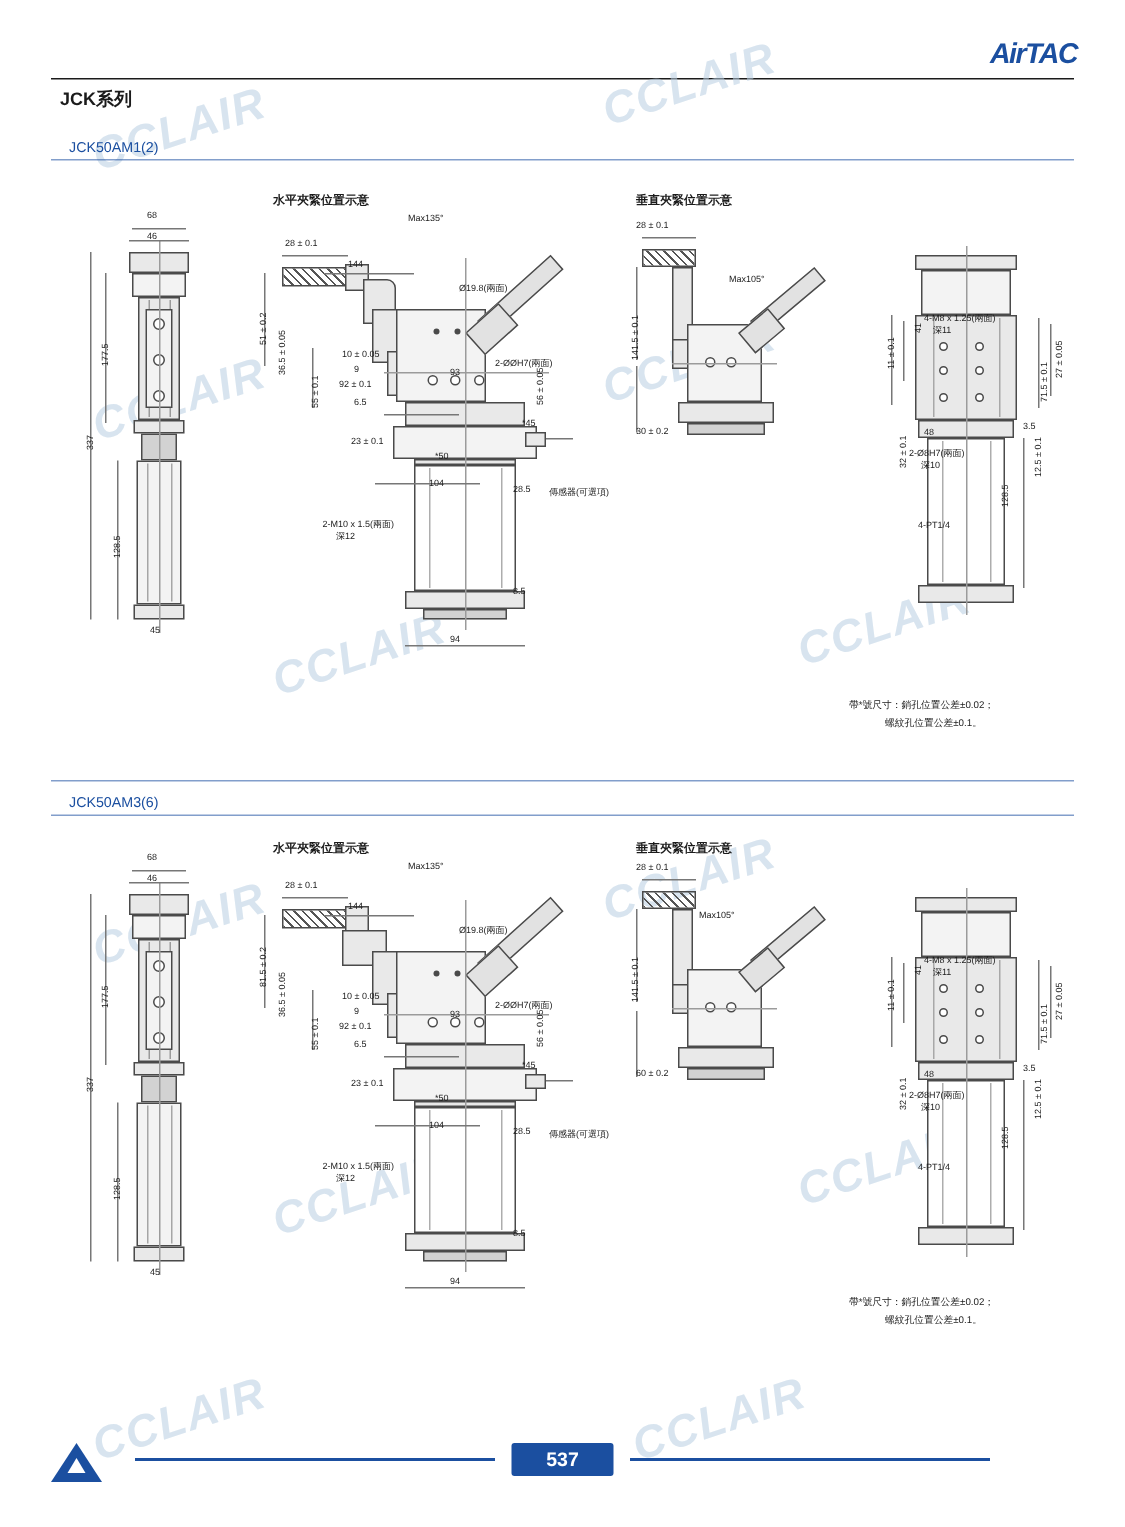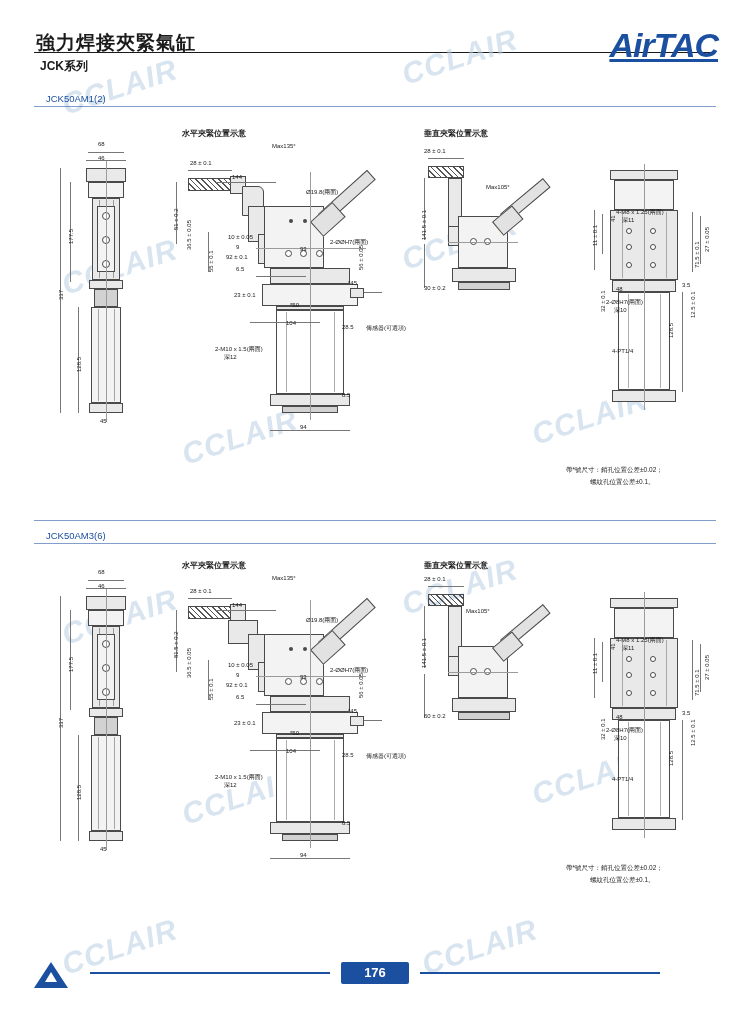--- a/index.html
+++ b/index.html
@@ -24,22 +24,22 @@
   .hdr-sub {
     position:absolute; left:40px; top:58px;
     font-size:12px; font-weight:bold;
   }
   .hdr-rule {
     position:absolute; left:34px; top:52px; width:682px; height:1px;
     background:#1b1b1b;
   }
   .brand {
     position:absolute; right:32px; top:26px;
-    font-size:34px; font-weight:bold; font-style:italic;
-    color:#1b4fa0; letter-spacing:-1px;text-decoration:underline;
+    font-size:19px; font-weight:bold; font-style:italic;
+    color:#1b4fa0; letter-spacing:-1px;
   }
 
   
   .section-label {
     position:absolute; font-size:9.5px; font-weight:normal; color:#1b4fa0;
   }
   .sec-rule {
     position:absolute; height:1px; background:#1b4fa0; opacity:.55;
   }
 
@@ -139,21 +139,20 @@
     width:0;height:0;
     border-left:6px solid transparent;
     border-right:6px solid transparent;
     border-bottom:10px solid #fff;
   }
 </style>
 </head>
 <body>
 
 <div class="page-header">
-  <div class="hdr-title">強力焊接夾緊氣缸</div>
   <div class="hdr-rule"></div>
   <div class="hdr-sub">JCK系列</div>
   <div class="brand">
     <span>AirTAC</span>
   </div>
 </div>
 
 <div class="wm" style="left:60px;  top:70px;">CCLAIR</div>
 <div class="wm" style="left:400px; top:40px;">CCLAIR</div>
 <div class="wm" style="left:60px;  top:250px;">CCLAIR</div>
@@ -490,18 +489,18 @@
 <div class="dim" style="left:606px; top:726px;">2-Ø8H7(兩面)</div>
 <div class="dim" style="left:614px; top:734px;">深10</div>
 <div class="dim" style="left:612px; top:776px;">4-PT1/4</div>
 
 <div class="note" style="left:566px; top:864px;">帶*號尺寸：銷孔位置公差±0.02；</div>
 <div class="note" style="left:590px; top:876px;">螺紋孔位置公差±0.1。</div>
 
 <div class="footer-bar">
   <div class="foot-line"></div>
   <div class="foot-line2"></div>
-  <div class="page-num">176</div>
+  <div class="page-num">537</div>
 </div>
 <div class="foot-logo">
   <div class="tri"></div>
   <div class="inner"></div>
 </div>
 
 </body></html>

